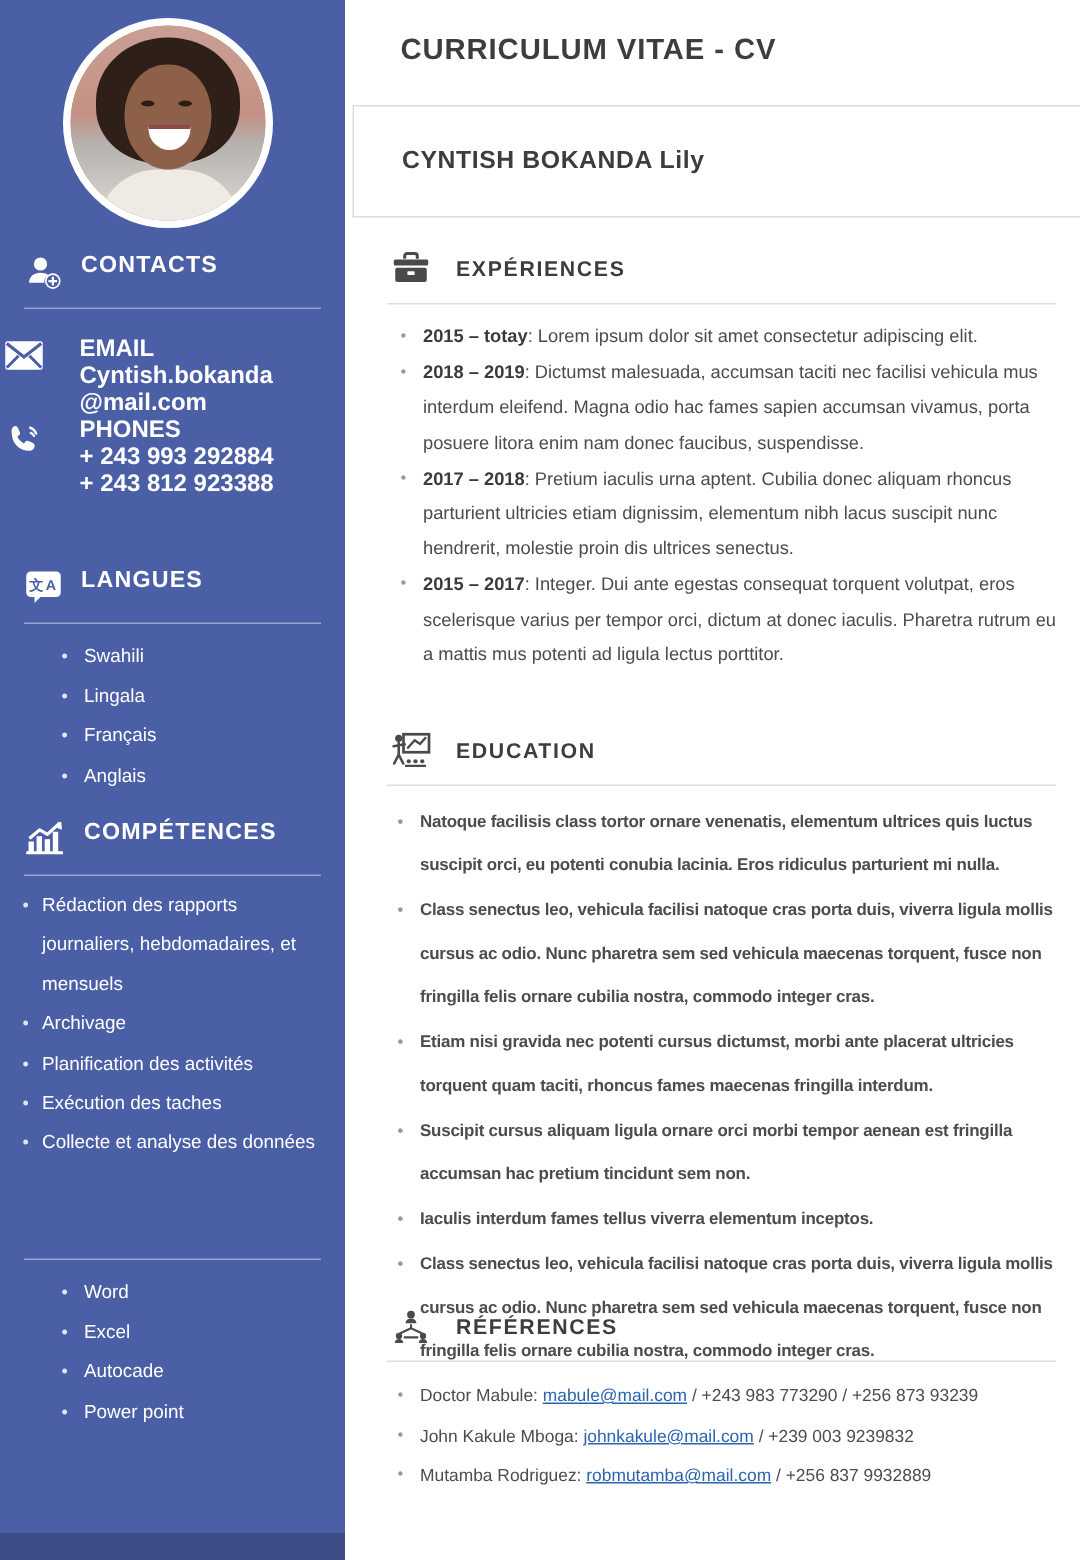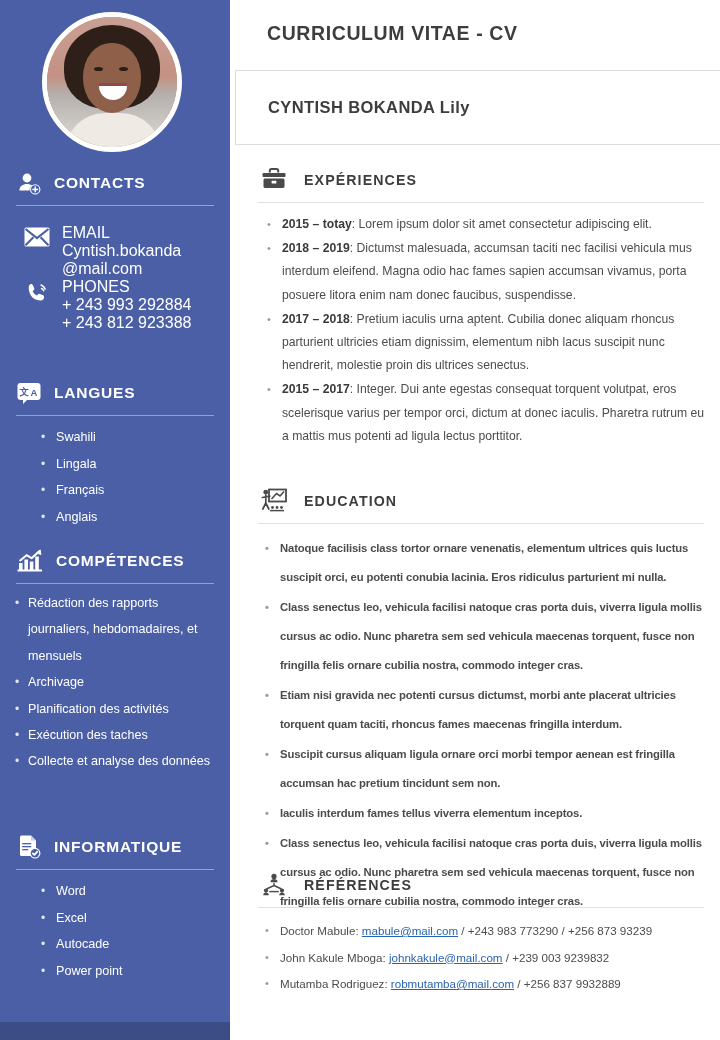--- a/index.html
+++ b/index.html
@@ -122,43 +122,43 @@
   }
 
   
   .sb-section {
     position: absolute;
     left: 0;
     width: 230px;
   }
   .sb-head {
     display: flex;
-    align-items: center;
     gap: 12px;
     padding: 0 16px 0 16px;
     height: 30px;
   }
   .sb-head .sb-title {
     font-size: 15.5px;
     font-weight: bold;
     letter-spacing: 0.8px;
     color: #ffffff;
     font-family: "Liberation Sans", sans-serif;
   }
   .sb-rule {
     margin: 7px 16px 0 16px;
     height: 1px;
     background: rgba(255,255,255,0.42);
   }
   .sb-icon { flex: 0 0 26px; height: 26px; display: block; }
   .contact-row {
     display: flex;
-    gap: 12px;
+    gap: 24px;
     align-items: flex-start;
-    padding: 0 14px 0 24px;
+    padding: 0 14px 0 3px;
+    font-weight: bold;
   }
   .contact-row .c-ico { flex: 0 0 26px; padding-top: 3px; }
   .contact-row .c-txt { flex: 1; }
 
   ul.sb-list {
     margin: 8px 0 0 0;
     padding: 0 16px 0 56px;
     list-style: none;
   }
   ul.sb-list li {
@@ -384,35 +384,20 @@
       <ul class="sb-list-skills">
         <li>Rédaction des rapports journaliers, hebdomadaires, et mensuels</li>
         <li>Archivage</li>
         <li>Planification des activités</li>
         <li>Exécution des taches</li>
         <li>Collecte et analyse des données</li>
       </ul>
     </div>
 
     <div class="sb-section" style="top:832px;">
-      <div class="sb-head">
-        <span class="sb-icon">
-          <svg viewBox="0 0 26 26" width="26" height="26">
-            <path d="M4 1.5 h11 l5 5 v14 a1.5 1.5 0 0 1 -1.5 1.5 h-13 a1.5 1.5 0 0 1 -1.5 -1.5 v-17.5 a1.5 1.5 0 0 1 1.5 -1.5 z" fill="#ffffff"></path>
-            <path d="M15 1.5 v5 h5 z" fill="#c9d0e6"></path>
-            <rect x="6.2" y="9" width="9" height="1.3" fill="#4a5fa5"></rect>
-            <rect x="6.2" y="12" width="9" height="1.3" fill="#4a5fa5"></rect>
-            <rect x="6.2" y="15" width="6" height="1.3" fill="#4a5fa5"></rect>
-            <circle cx="19" cy="19.2" r="5.4" fill="#ffffff"></circle>
-            <circle cx="19" cy="19.2" r="4.2" fill="#4a5fa5"></circle>
-            <path d="M16.8 19.3 L18.4 20.9 L21.3 17.6" stroke="#ffffff" stroke-width="1.7" fill="none" stroke-linecap="round" stroke-linejoin="round"></path>
-          </svg>
-        </span>
-        <span class="sb-title">INFORMATIQUE</span>
-      </div>
       <div class="sb-rule"></div>
       <ul class="sb-list">
         <li>Word</li>
         <li>Excel</li>
         <li>Autocade</li>
         <li>Power point</li>
       </ul>
     </div>
 
     <div id="sidebar-footer"></div>

